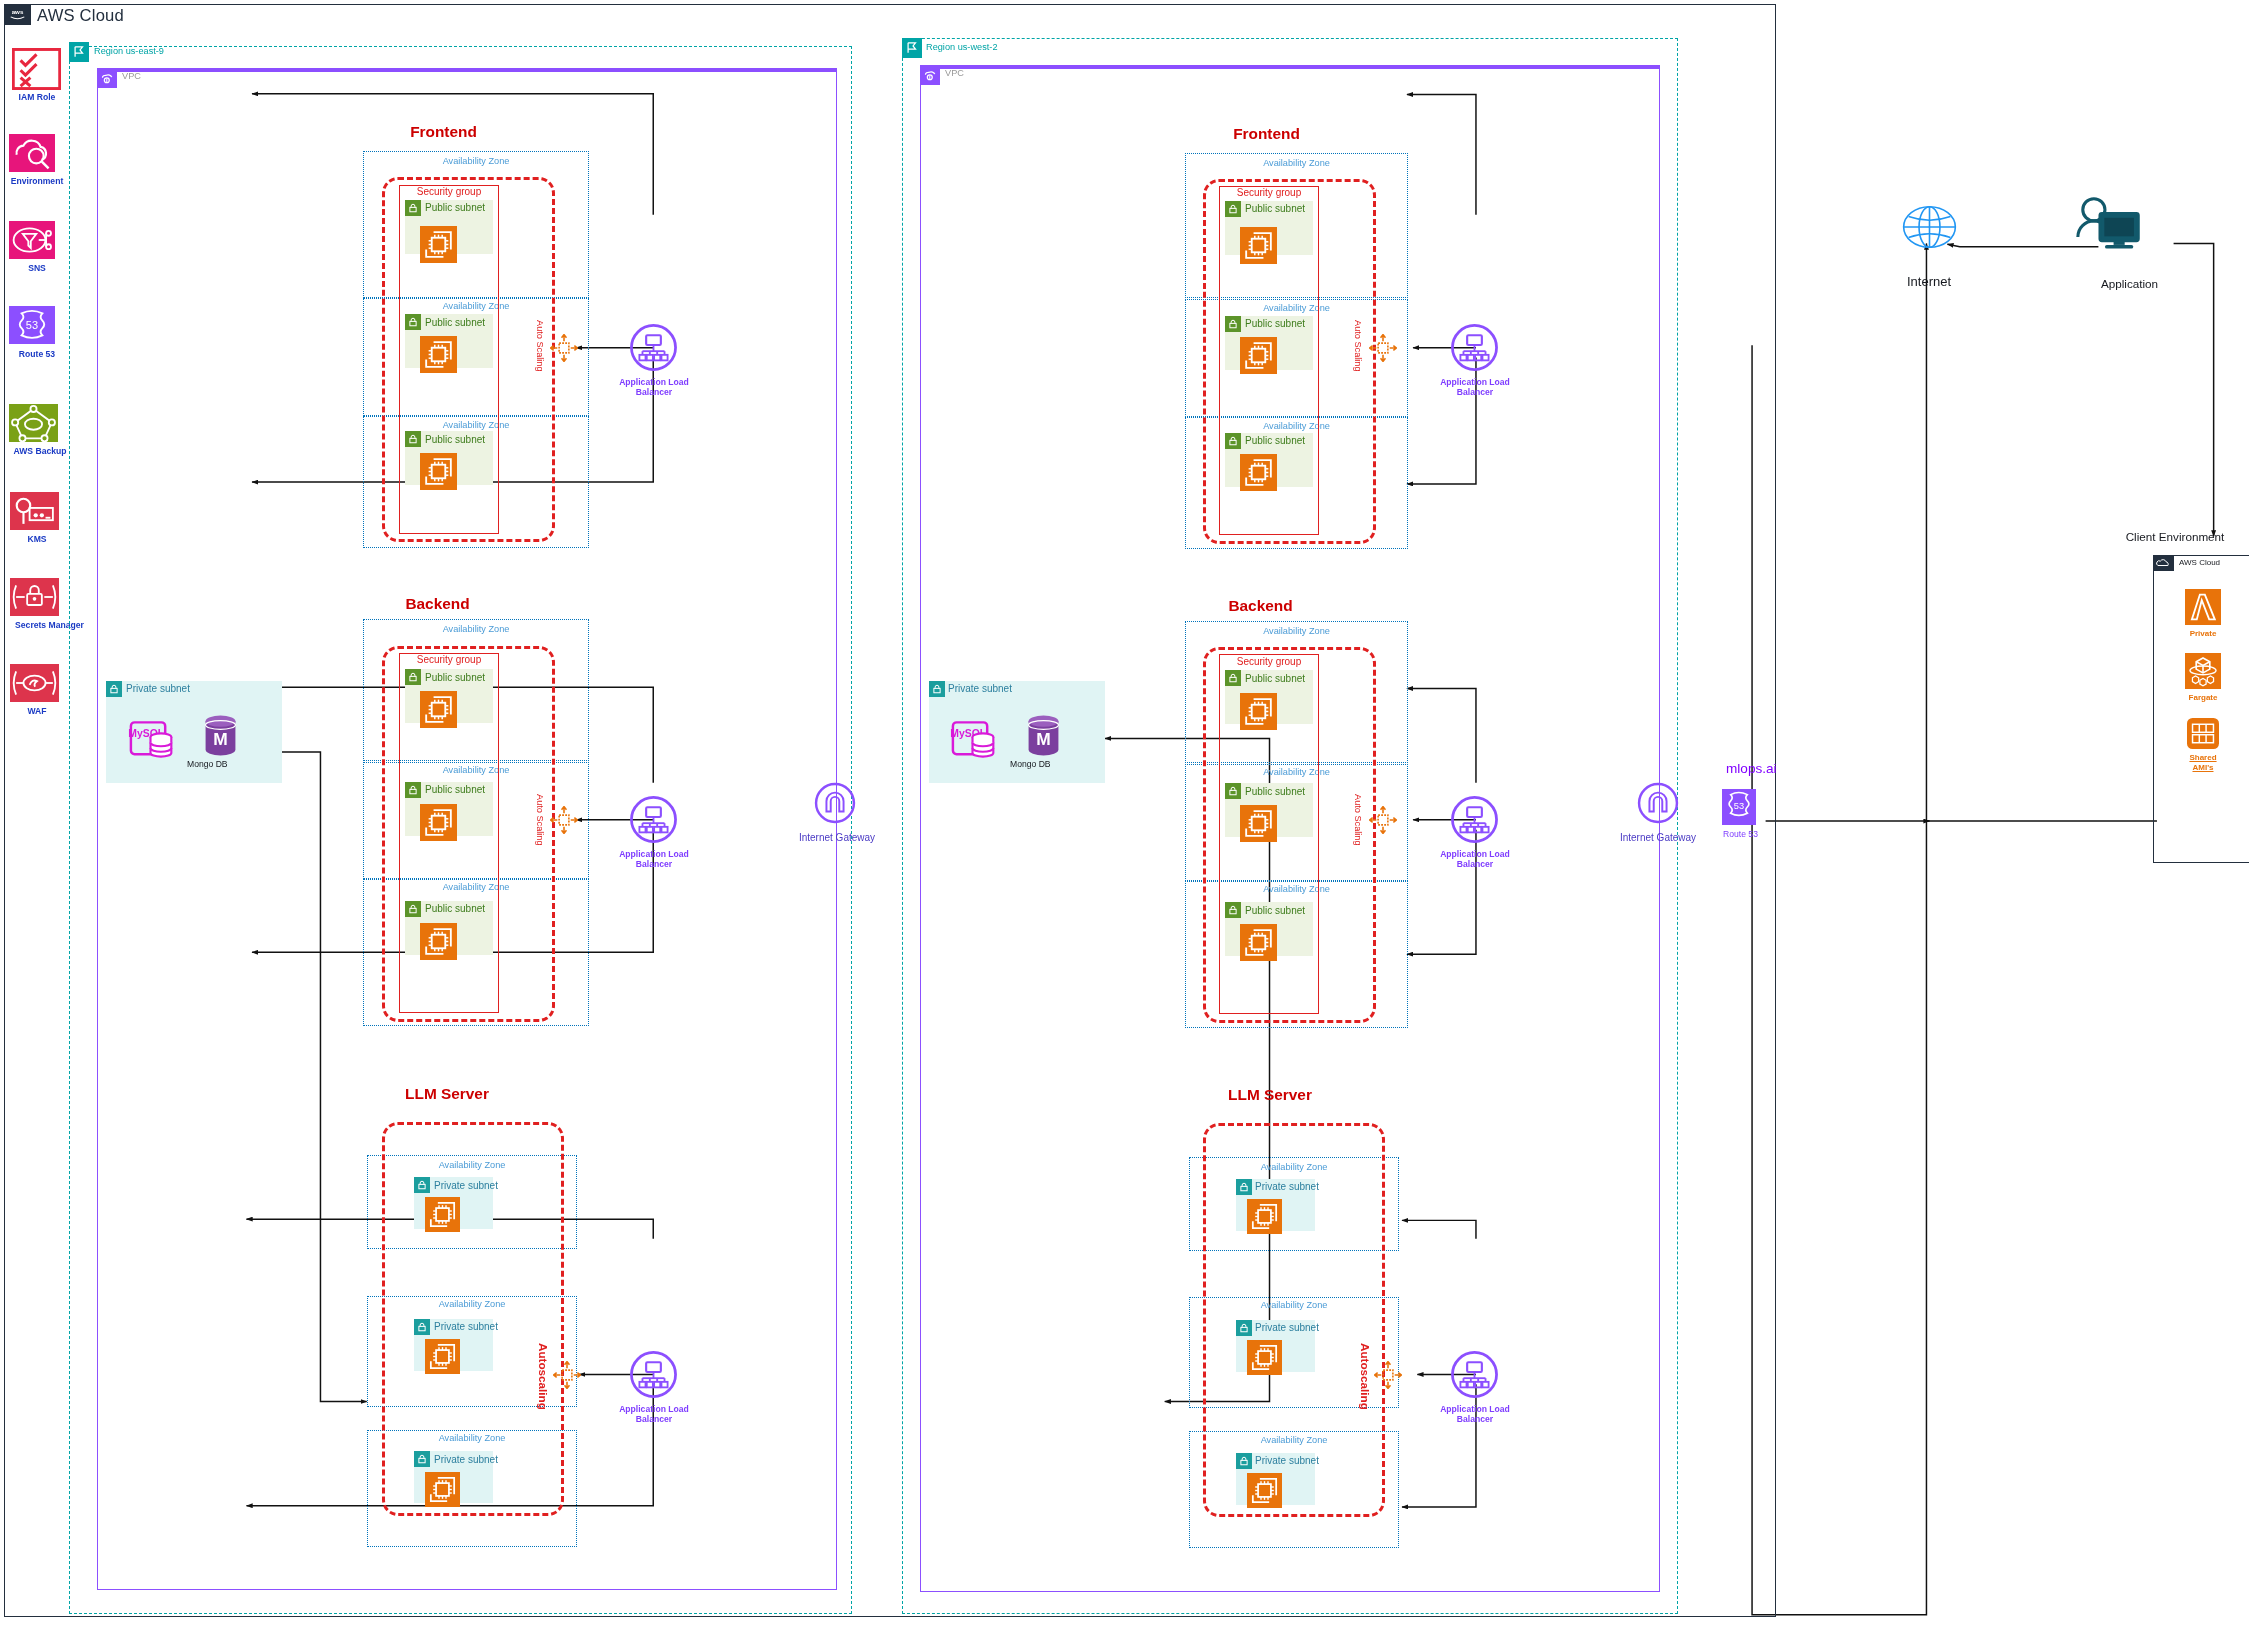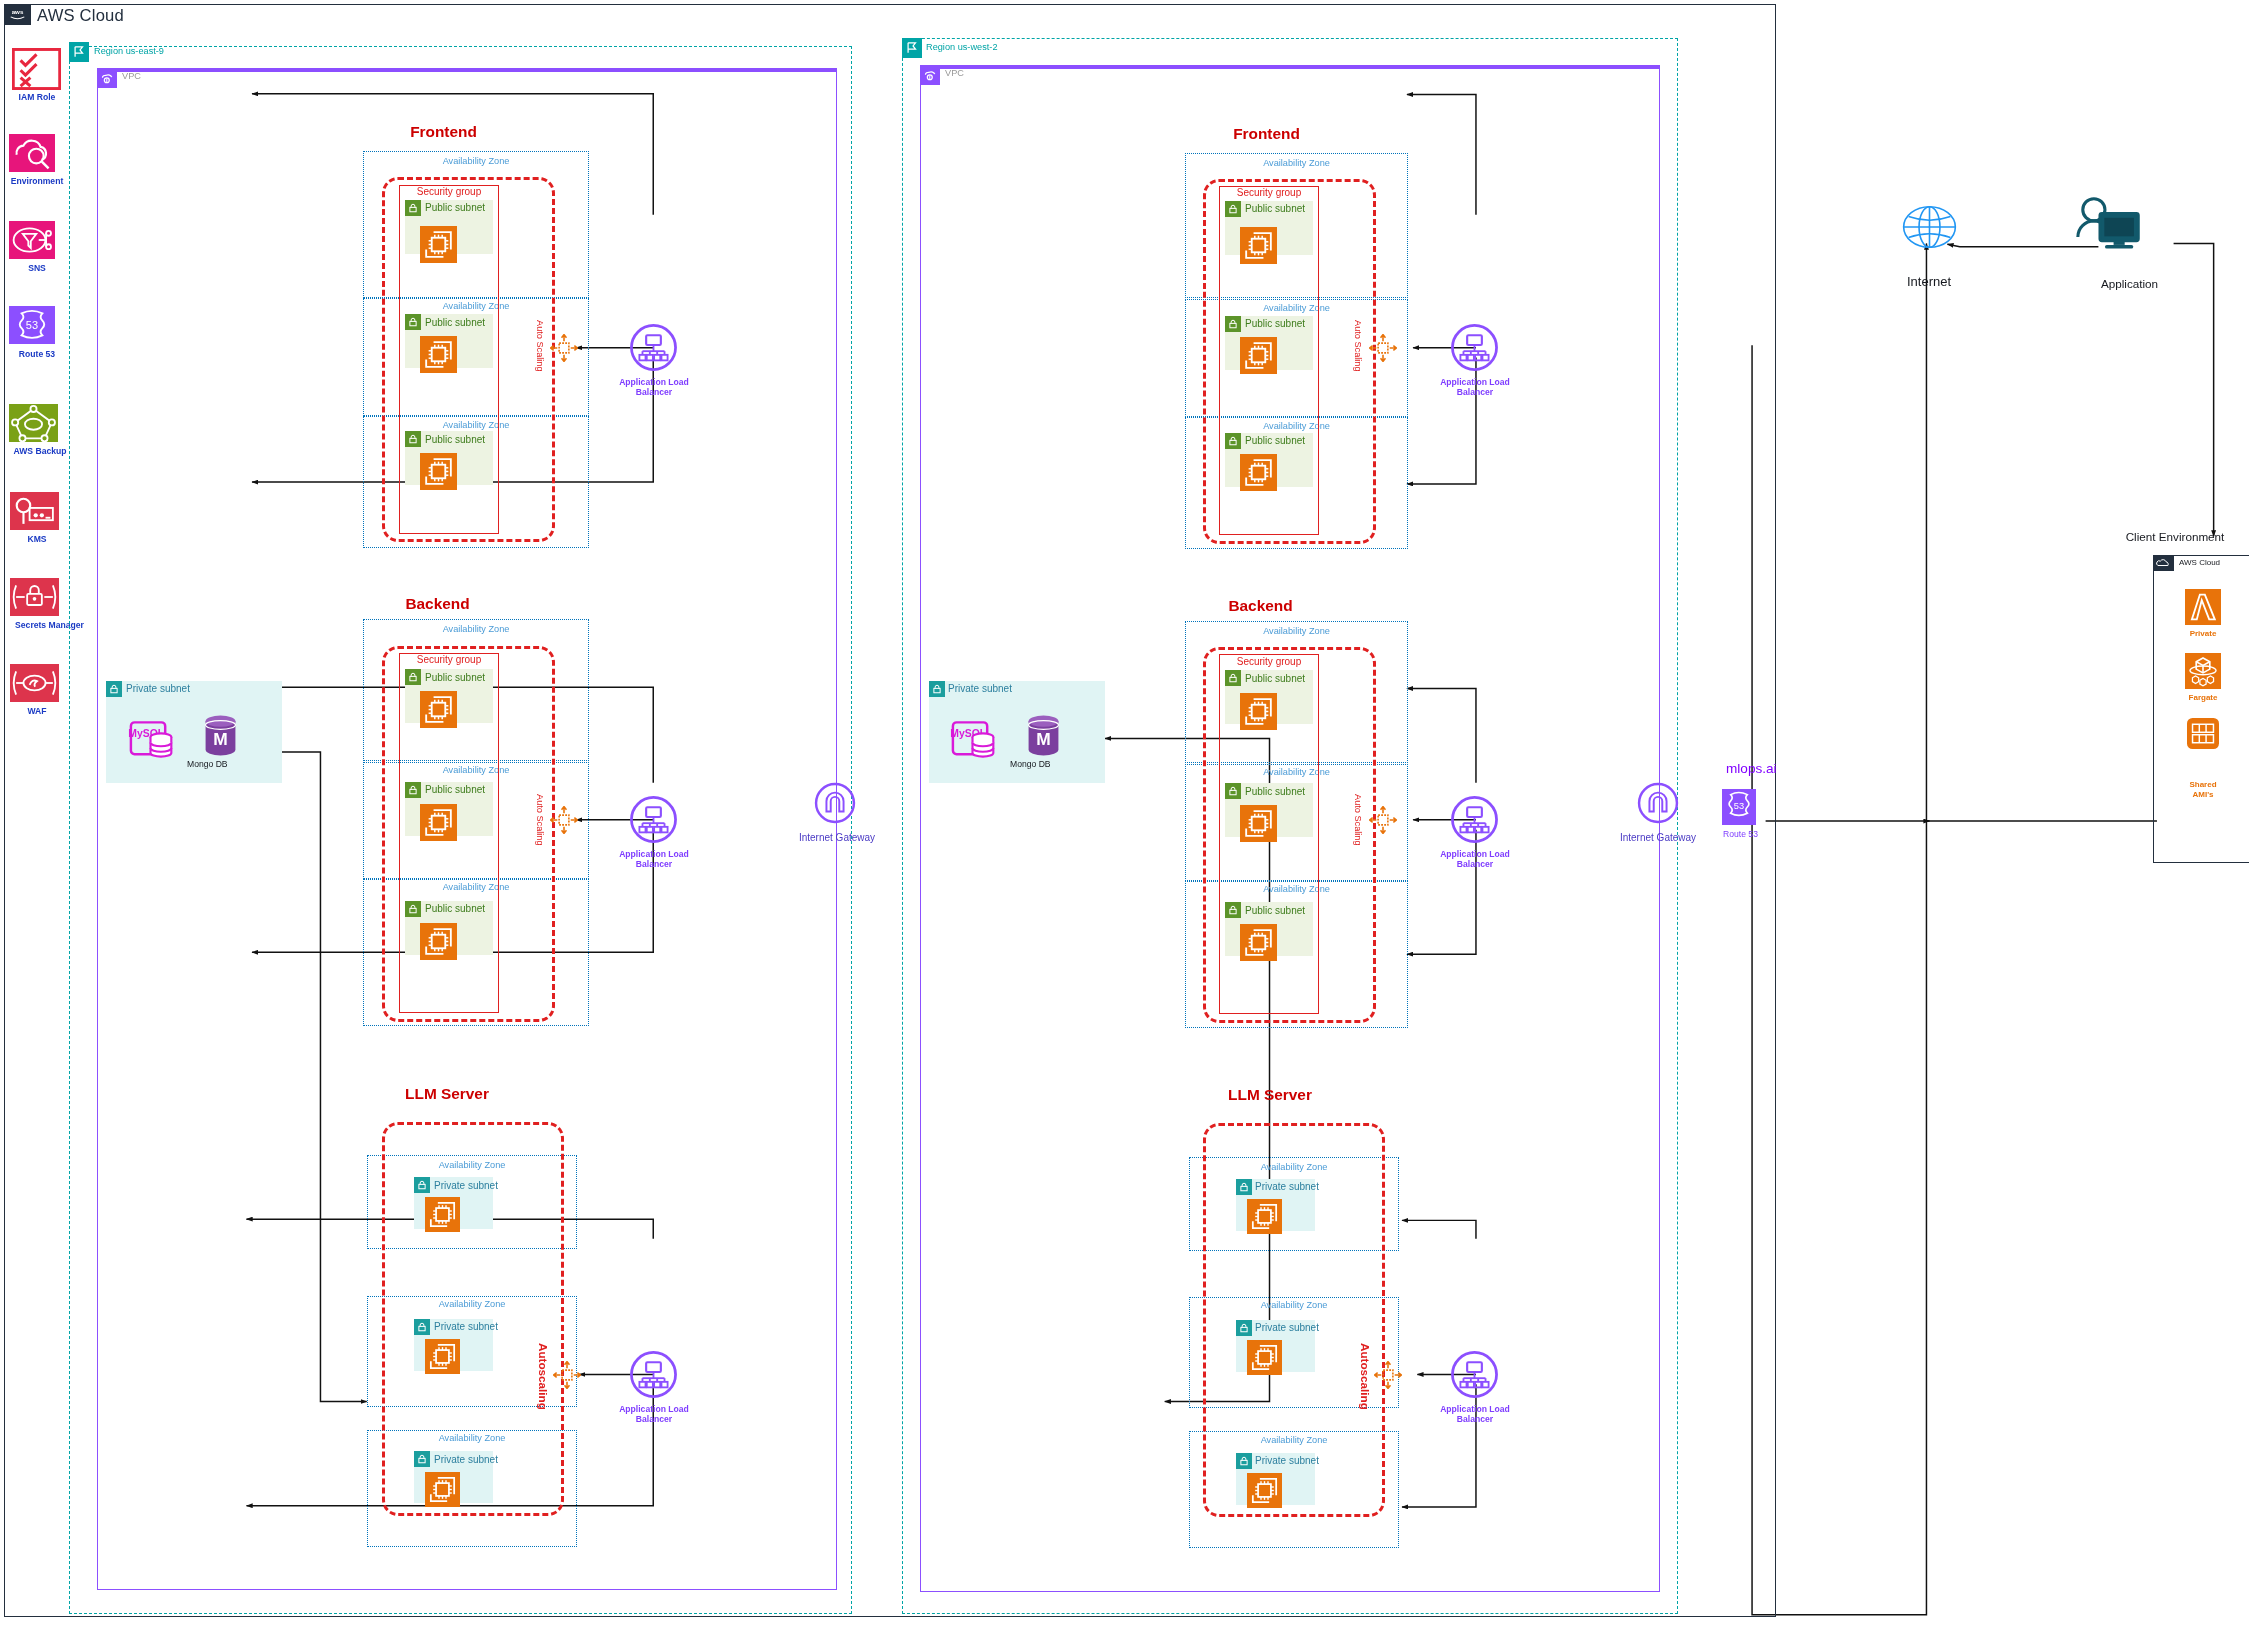--- a/index.html
+++ b/index.html
@@ -1206,17 +1206,17 @@
   <div class="abs" style="left:2187px;top:718px;width:32px;height:31px;background:#E8730A;border-radius:5.5px;">
     <svg width="32" height="31" viewBox="0 0 52 50">
       <rect x="9" y="10" width="34" height="13" stroke="#fff" stroke-width="2.4" fill="none"></rect>
       <line x1="20" y1="10" x2="20" y2="23" stroke="#fff" stroke-width="2.4"></line>
       <line x1="31" y1="10" x2="31" y2="23" stroke="#fff" stroke-width="2.4"></line>
       <rect x="9" y="27" width="34" height="13" stroke="#fff" stroke-width="2.4" fill="none"></rect>
       <line x1="20" y1="27" x2="20" y2="40" stroke="#fff" stroke-width="2.4"></line>
       <line x1="31" y1="27" x2="31" y2="40" stroke="#fff" stroke-width="2.4"></line>
     </svg>
   </div>
-  <div class="abs orange-label" style="left:2163px;top:780px;width:80px;">Shared
+  <div class="abs orange-label" style="left:2163px;top:753px;width:80px;text-decoration:underline;">Shared
 AMI's</div>
 
 </div>
 
 
 </body></html>

